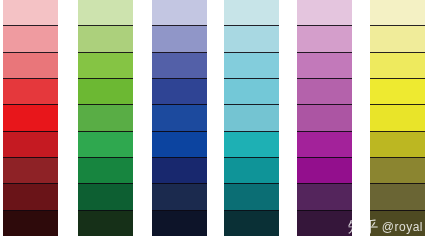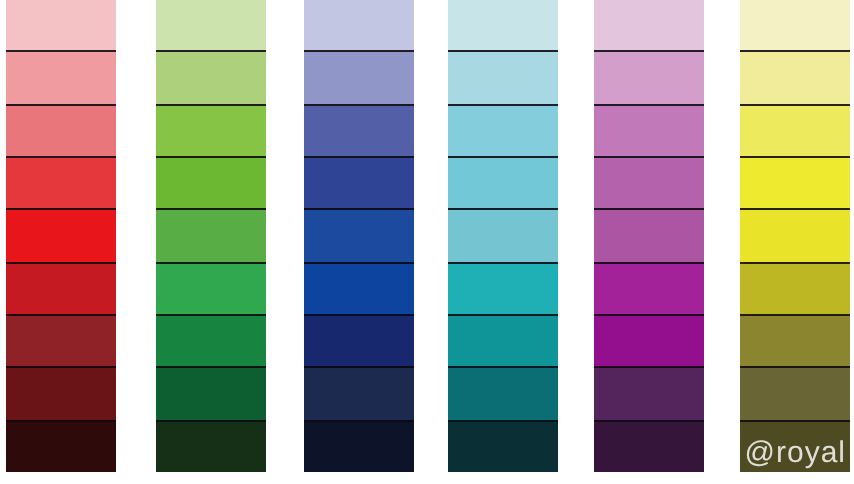--- a/index.html
+++ b/index.html
@@ -54,21 +54,21 @@
     color: rgba(255, 255, 255, 0.82);
     letter-spacing: 0.5px;
     pointer-events: none;
     user-select: none;
     white-space: nowrap;
   }
   #watermark .wm-logo {
     font-size: 15px;
   }
   #watermark .wm-handle {
-    font-size: 15px;
+    font-size: 12px;
   }
 </style>
 </head>
 <body>
 
 <div id="palette-board">
 
   <div class="palette-column col-0">
     <div class="swatch" style="background-color: rgb(244, 194, 197);"></div>
     <div class="swatch" style="background-color: rgb(239, 155, 160);"></div>
@@ -135,16 +135,17 @@
     <div class="swatch" style="background-color: rgb(238, 234, 94);"></div>
     <div class="swatch" style="background-color: rgb(238, 234, 48);"></div>
     <div class="swatch" style="background-color: rgb(233, 228, 41);"></div>
     <div class="swatch" style="background-color: rgb(188, 183, 34);"></div>
     <div class="swatch" style="background-color: rgb(139, 133, 48);"></div>
     <div class="swatch" style="background-color: rgb(106, 101, 52);"></div>
     <div class="swatch" style="background-color: rgb(78, 74, 34);"></div>
   </div>
 
   <div id="watermark">
+    <span class="wm-logo">知乎</span>
     <span class="wm-handle">@royal</span>
   </div>
 
 </div>
 
 </body></html>

